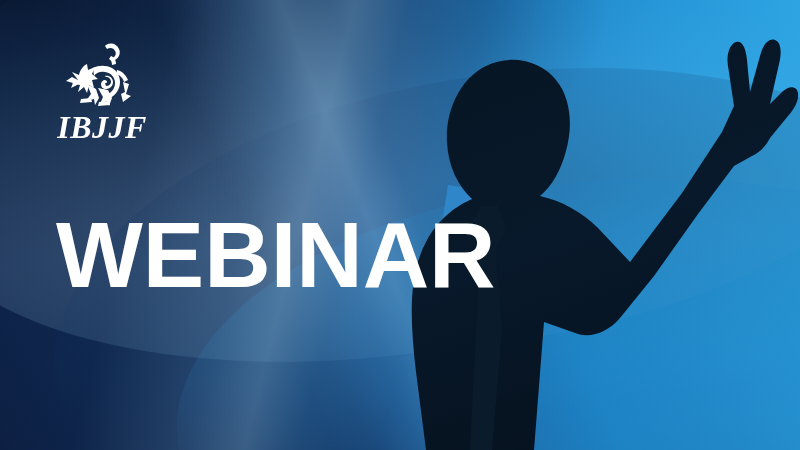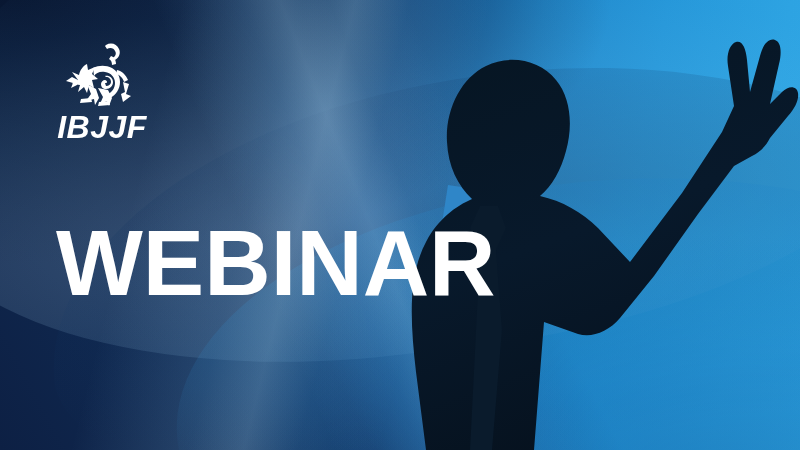--- a/index.html
+++ b/index.html
@@ -88,38 +88,38 @@
       rgba(16,86,150,0.42) 0%, rgba(20,100,165,0.18) 42%, rgba(255,255,255,0) 70%);
   }
 
   
   #logo{position:absolute;left:42px;top:42px;width:120px;}
   #logo-mark{display:block;width:74px;height:66px;margin:0 auto 3px auto;}
   #logo-word{
     display:block;text-align:center;color:#ffffff;
     font-size:32px;font-weight:bold;font-style:italic;
     letter-spacing:0.5px;line-height:1;
-    font-family:Liberation Sans, sans-serif;
+    font-family:Liberation Serif, serif;
   }
 
   
   #figure{position:absolute;left:330px;top:0;width:470px;height:450px;}
   #figure svg{display:block;width:100%;height:100%;}
 
   
   #headline{position:absolute;left:50px;top:210px;}
   #title-rules{
     display:block;color:#ffffff;font-size:88px;line-height:0.93;
     font-weight:400;letter-spacing:1px;white-space:nowrap;
     font-family:"Liberation Sans",sans-serif;
   }
   #title-webinar{
     display:block;color:#ffffff;font-size:92px;line-height:0.95;
     font-weight:bold;letter-spacing:0px;white-space:nowrap;
-    margin-top:10px;margin-left:6px;
+    margin-top:2px;margin-left:6px;
     font-family:"Liberation Sans",sans-serif;
   }
 </style>
 </head>
 <body>
 
 <div id="stage">
 
   <div class="layer" id="bg-base"></div>
   <div class="layer" id="bg-wedge"></div>

